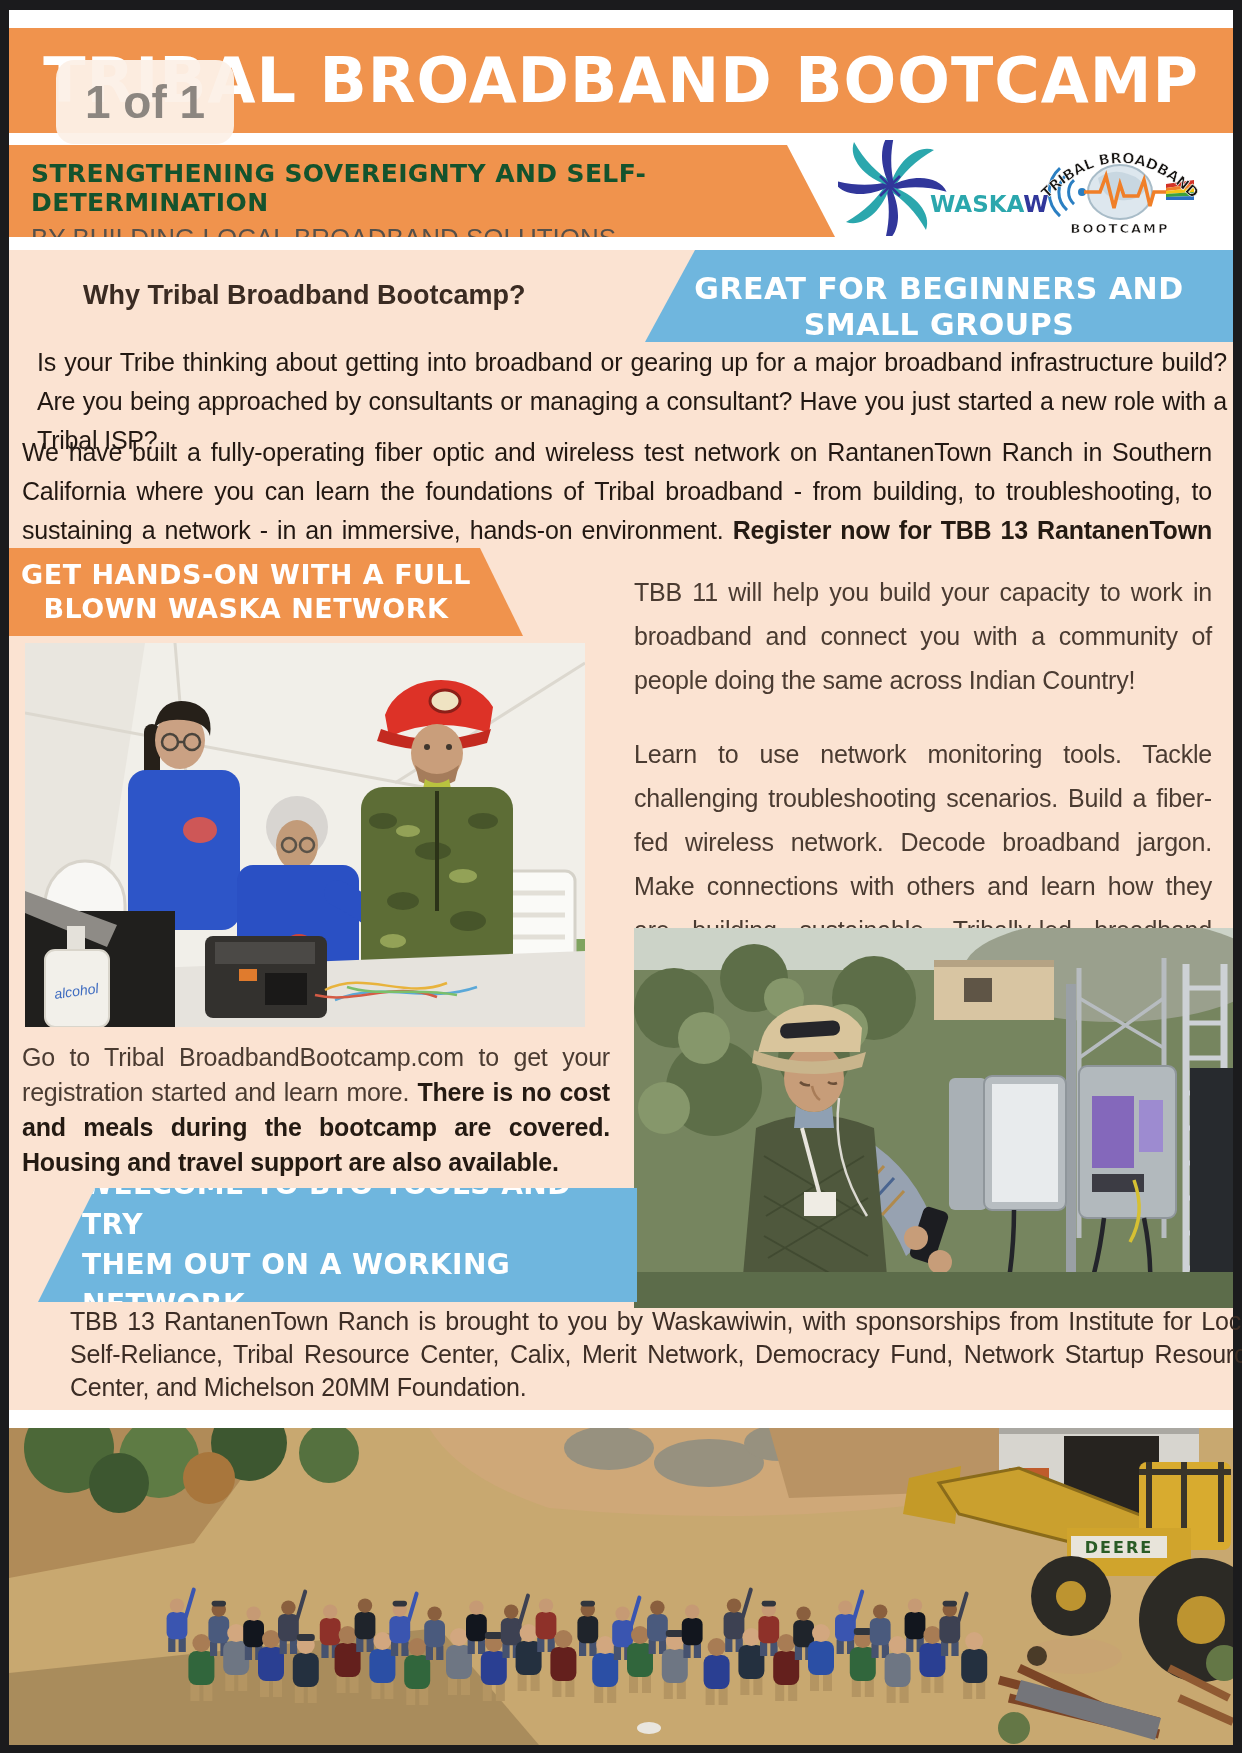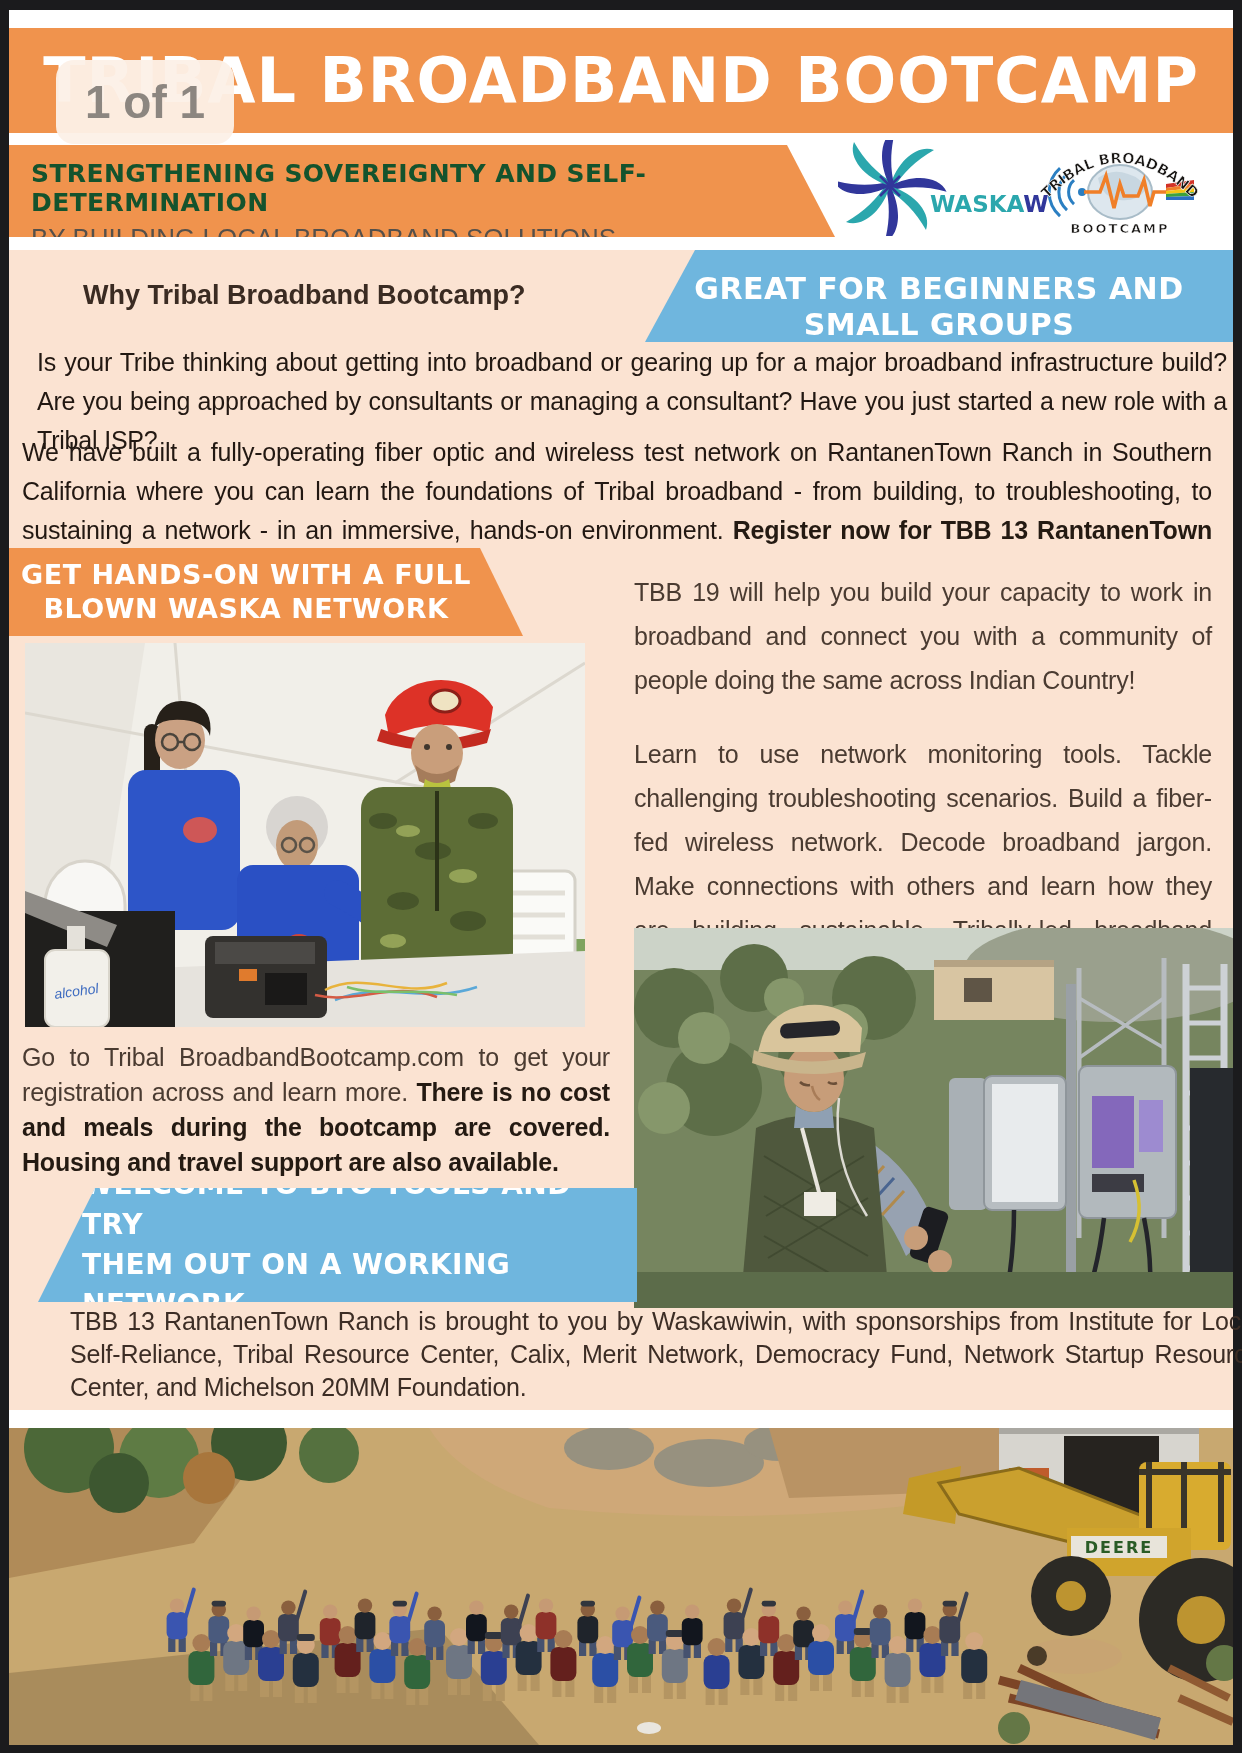--- a/index.html
+++ b/index.html
@@ -198,21 +198,21 @@
         <path d="M290,352 C330,362 370,337 412,354" stroke="#d45b45"></path>
         <path d="M322,344 C352,354 392,344 432,352" stroke="#7bbf6a"></path>
       </g>
       <g transform="translate(20,283)">
         <rect x="22" y="0" width="18" height="30" fill="#e4e1da"></rect>
         <rect x="0" y="24" width="64" height="77" rx="10" fill="#f2f0ea" stroke="#d9d5cb" stroke-width="2"></rect>
         <text x="32" y="70" text-anchor="middle" font-size="14" font-style="italic" fill="#3f6cc0" transform="rotate(-8 32 70)">alcohol</text>
       </g>
     </svg>
 
-    <p class="abs col-text" style="left:625px;top:560px;width:578px;">TBB 19 will help you build your capacity to work in broadband and connect you with a community of people doing the same across Indian Country!</p>
+    <p class="abs col-text" style="left:625px;top:560px;width:578px;">TBB 11 will help you build your capacity to work in broadband and connect you with a community of people doing the same across Indian Country!</p>
     <p class="abs col-text" style="left:625px;top:722px;width:578px;">Learn to use network monitoring tools. Tackle challenging troubleshooting scenarios. Build a fiber-fed wireless network. Decode broadband jargon. Make connections with others and learn how they are building sustainable, Tribally-led broadband solutions.</p>
 
     <svg class="abs photo" style="left:625px;top:918px;" width="599" height="380" viewBox="0 0 599 380">
       <rect width="599" height="380" fill="#76855f"></rect>
       <rect width="599" height="42" fill="#ccd3c8"></rect>
       <ellipse cx="480" cy="42" rx="150" ry="52" fill="#9aa08d"></ellipse>
       <g fill="#5d6e48">
           <circle cx="40" cy="80" r="40"></circle>
           <circle cx="120" cy="50" r="34"></circle>
           <circle cx="240" cy="70" r="42"></circle>
@@ -268,21 +268,21 @@
         <path d="M58,142 L76,210" stroke="#e8e5dd" stroke-width="4"></path>
         <rect x="60" y="206" width="32" height="24" fill="#efece4"></rect>
         <rect x="172" y="222" width="26" height="54" rx="6" fill="#1c1d21" transform="rotate(18 185 249)"></rect>
         <circle cx="172" cy="252" r="12" fill="#c79d79"></circle>
         <circle cx="196" cy="276" r="12" fill="#c79d79"></circle>
       </g>
       <rect x="556" y="140" width="43" height="240" fill="#272a2e"></rect>
       <rect y="344" width="599" height="36" fill="#5c6c4a"></rect>
     </svg>
 
-    <p class="abs reg-text" style="left:13px;top:1030px;width:588px;"><span>Go to Tribal BroadbandBootcamp.com to get your registration across and learn more. </span><b>There is no cost and meals during the bootcamp are covered. Housing and travel support are also available.</b></p>
+    <p class="abs reg-text" style="left:13px;top:1030px;width:588px;"><span>Go to Tribal BroadbandBootcamp.com to get your registration started and learn more. </span><b>There is no cost and meals during the bootcamp are covered. Housing and travel support are also available.</b></p>
 
     <div class="abs banner banner-blue b-byo">
       <div>WELCOME TO BYO TOOLS AND TRY</div>
       <div>THEM OUT ON A WORKING NETWORK</div>
     </div>
 
     <p class="abs sponsor-text" style="left:13px;top:1295px;width:1190px;">TBB 13 RantanenTown Ranch is brought to you by Waskawiwin, with sponsorships from Institute for Local Self-Reliance, Tribal Resource Center, Calix, Merit Network, Democracy Fund, Network Startup Resource Center, and Michelson 20MM Foundation.</p>
 
     <svg class="abs photo" style="left:0;top:1418px;" width="1224" height="317" viewBox="0 0 1224 317">
       <rect width="1224" height="317" fill="#c8a870"></rect>

